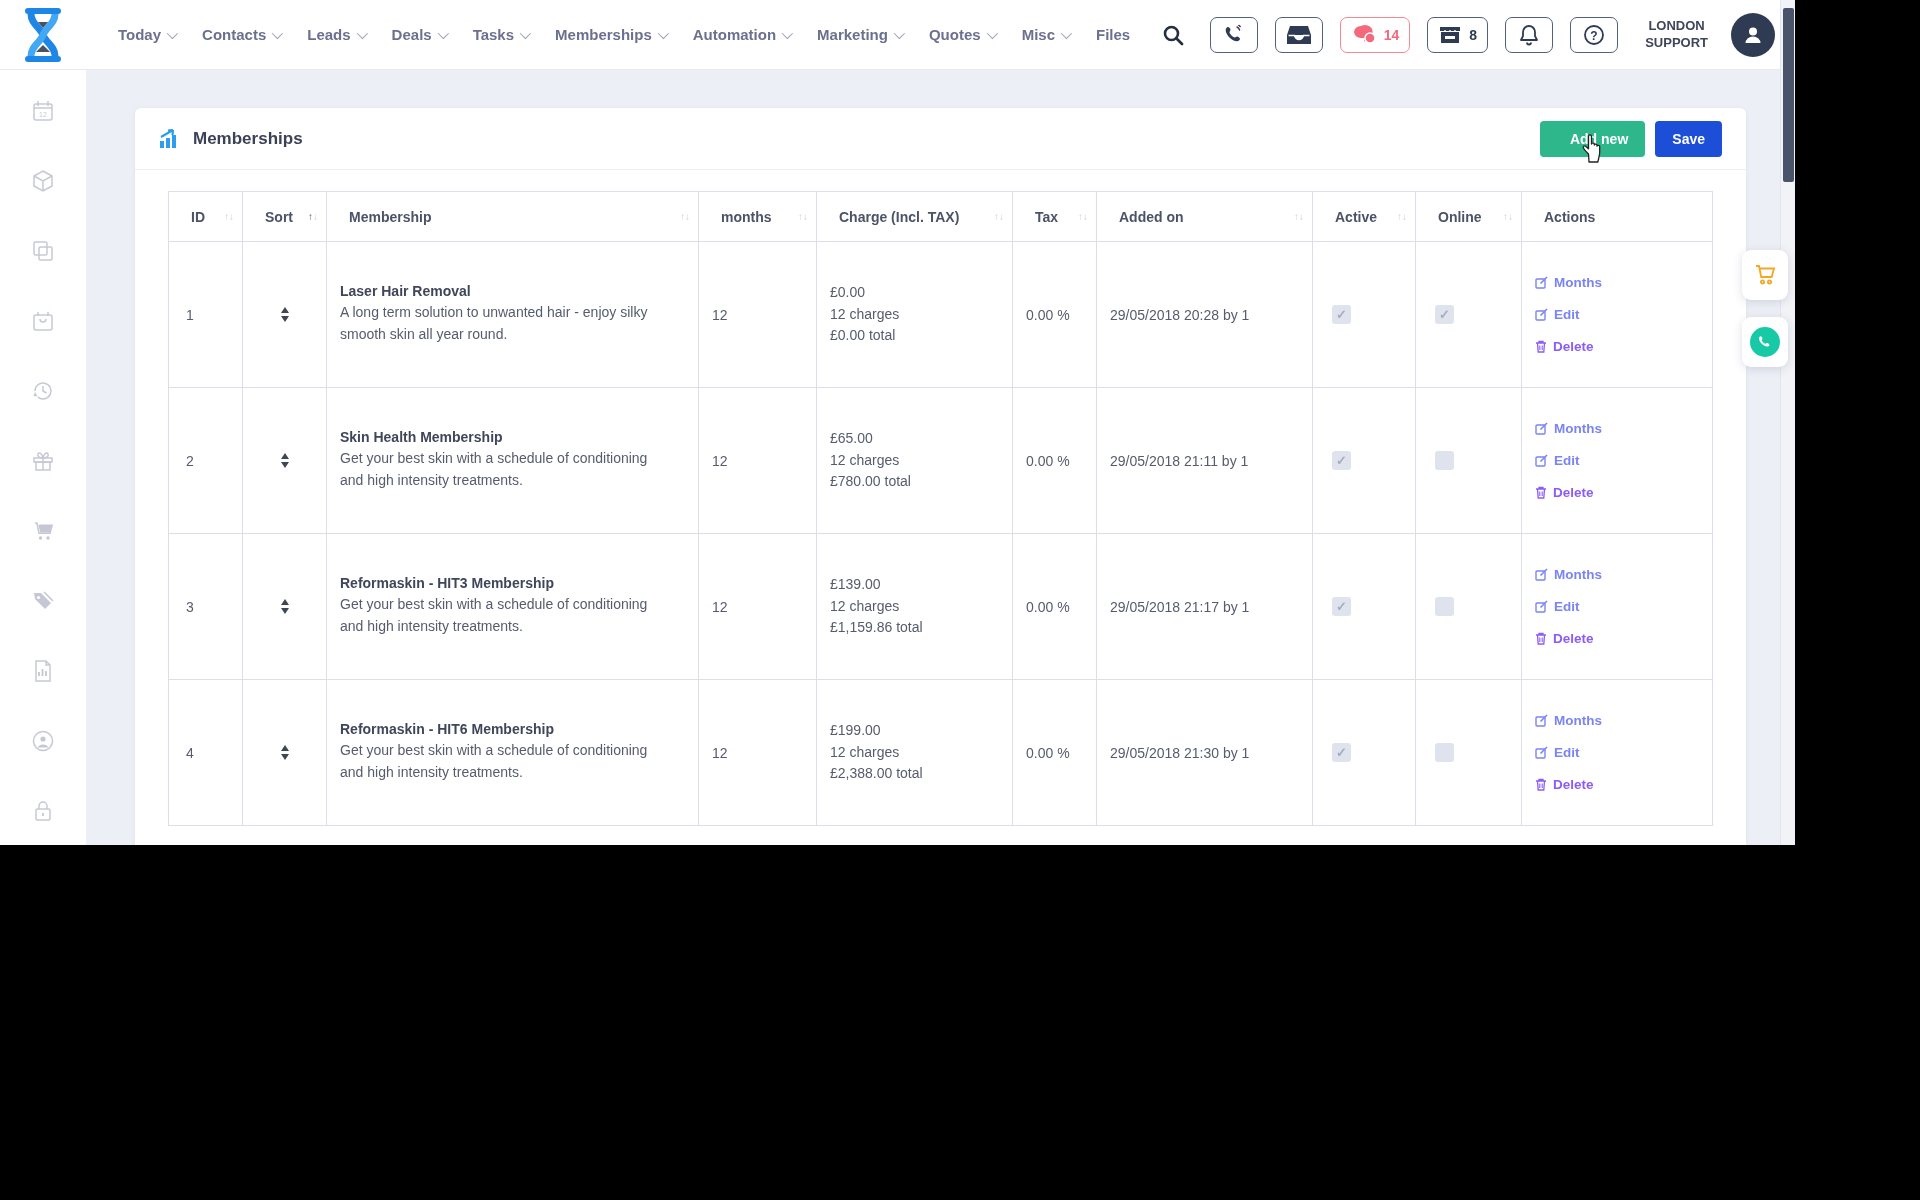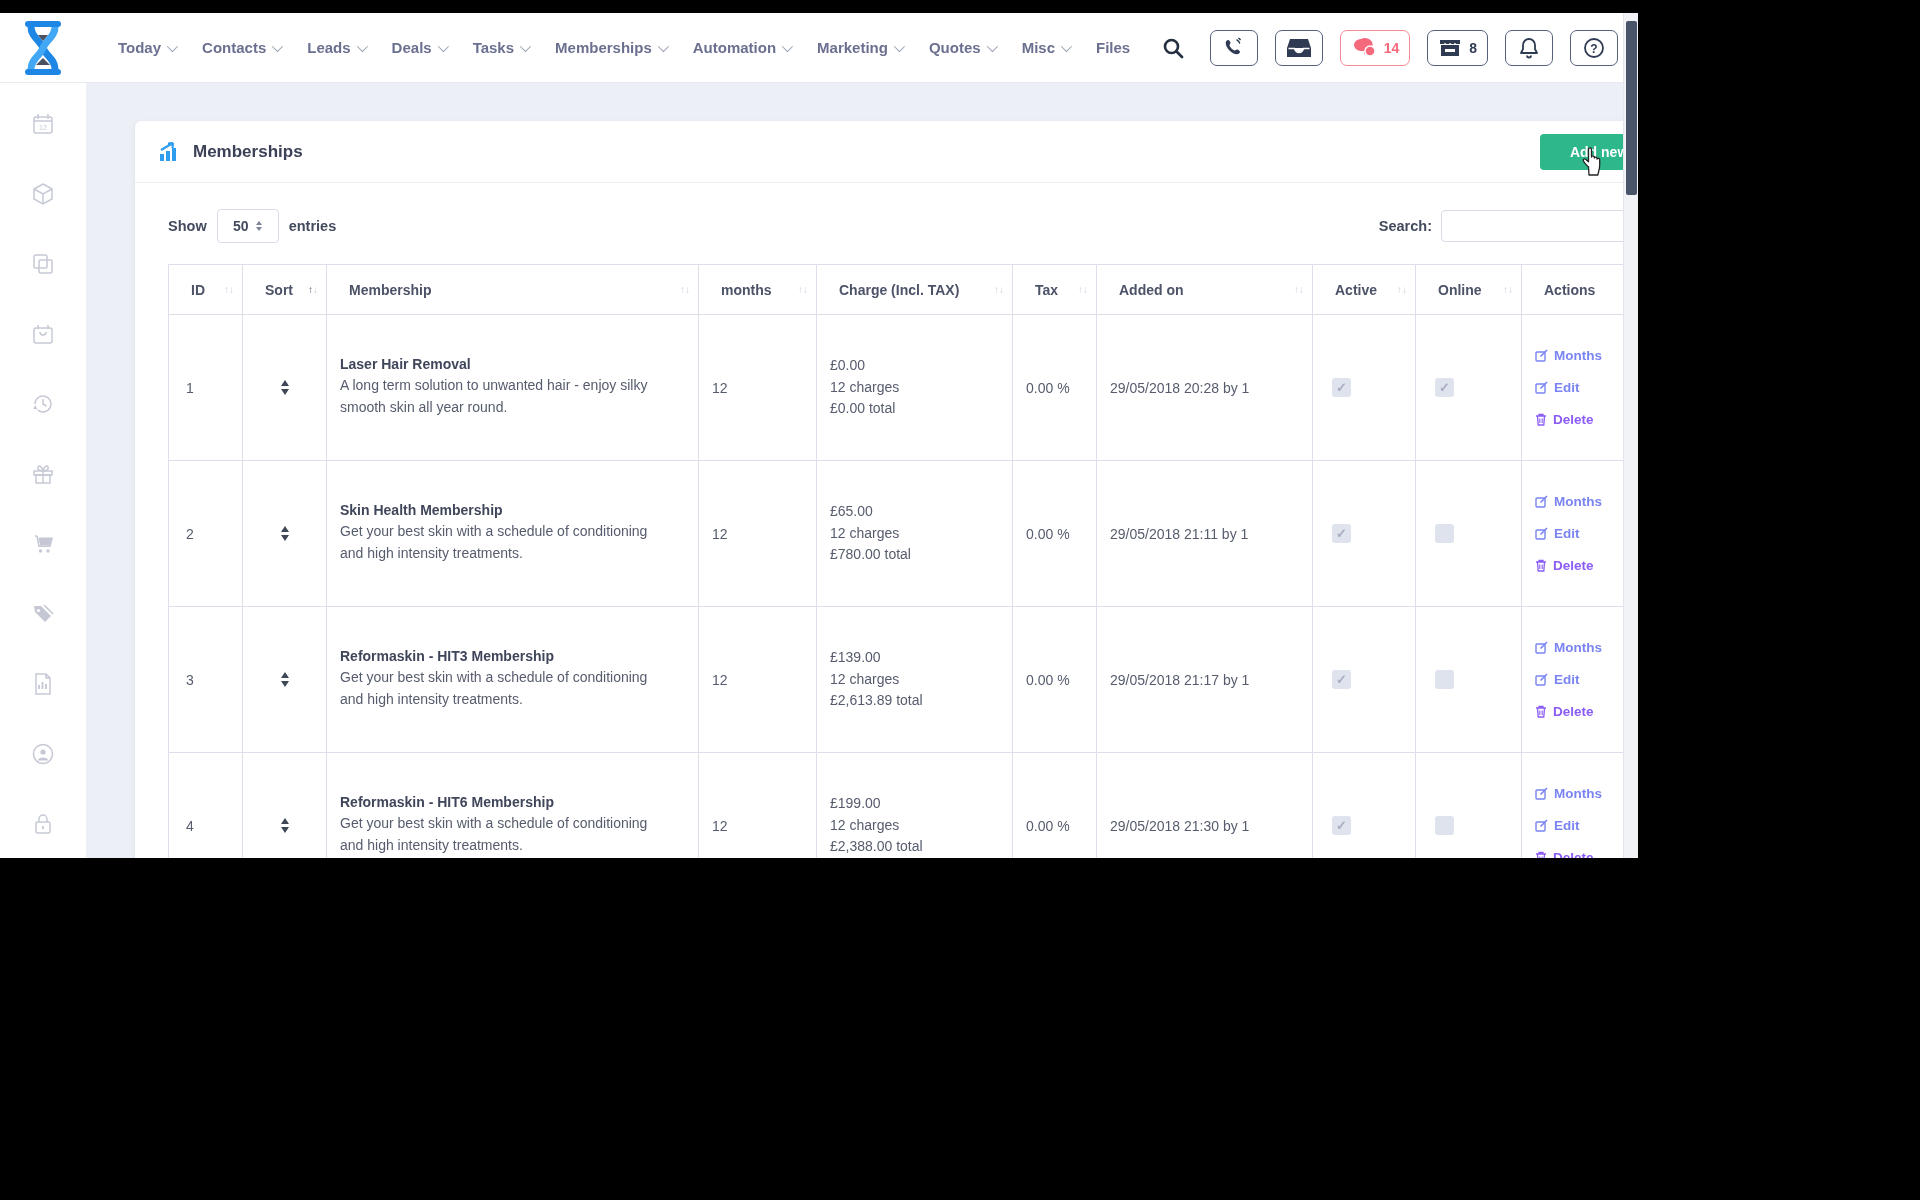--- a/index.html
+++ b/index.html
@@ -1,18 +1,18 @@
 <!DOCTYPE html>
 <html><head>
 <meta charset="utf-8">
 <style>
   * { margin:0; padding:0; box-sizing:border-box; }
   html,body { width:1920px; height:1200px; background:#000; overflow:hidden;
     font-family:"Liberation Sans", sans-serif; }
-  .app { position:absolute; left:0; top:13px; width:1638px; height:845px;
+  .app { position:absolute; left:0; top:0; width:1795px; height:845px;
     background:#edeff6; overflow:hidden; }
 
   
   .topbar { position:absolute; left:0; top:0; width:1795px; height:70px; background:#fff;
     border-bottom:1px solid #e8eaf1; display:flex; align-items:center; z-index:10; }
   .logo { width:86px; display:flex; justify-content:center; align-items:center; }
   .mainnav { display:flex; align-items:center; gap:27px; margin-left:32px; }
   .nav-item { display:flex; align-items:center; gap:6px; color:#6b7090; font-size:15px;
     font-weight:600; cursor:pointer; white-space:nowrap; }
   .chev { width:8px; height:8px; border-right:1.6px solid #9aa0b5; border-bottom:1.6px solid #9aa0b5;
@@ -311,37 +311,20 @@
           <path d="M2 8 L14 1 M14 1 l-5 .5 M14 1 l-.5 5" stroke="#2e9df0" stroke-width="2.2" fill="none"></path>
         </svg>
         <span>Memberships</span>
       </div>
       <div class="head-actions">
         <button class="btn btn-green">Add new</button>
         <button class="btn btn-dark">Save</button>
       </div>
     </div>
 
-    <div class="controls">
-      <div class="ctrl-left">
-        <span>Show</span>
-        <span class="page-size">
-          <span>50</span>
-          <span style="display:flex;flex-direction:column;gap:2px;">
-            <span class="tri sm up"></span>
-              <span class="tri sm down"></span>
-          </span>
-        </span>
-        <span>entries</span>
-      </div>
-      <div class="ctrl-right">
-        <span class="search-label">Search:</span>
-        <input class="search-input" type="text" value="" style="">
-      </div>
-    </div>
 
     <table>
       <colgroup>
         <col style="width:74px">
           <col style="width:84px">
           <col style="width:372px">
           <col style="width:118px">
         <col style="width:196px">
           <col style="width:84px">
           <col style="width:216px">
@@ -504,21 +487,21 @@
               </span>
     </td>
     <td>
       <div class="m-name">Reformaskin - HIT3 Membership</div>
       <div class="m-desc">Get your best skin with a schedule of conditioning and high intensity treatments.</div>
     </td>
     <td><span>12</span></td>
     <td>
       <div class="charge-line">£139.00</div>
       <div class="charge-line">12 charges</div>
-      <div class="charge-line">£2,613.89 total</div>
+      <div class="charge-line">£1,159.86 total</div>
     </td>
     <td><span>0.00 %</span></td>
     <td><span>29/05/2018 21:17 by 1</span></td>
     <td>
               <span class="checkbox checked"></span>
             </td>
     <td>
               <span class="checkbox"></span>
             </td>
     <td>

